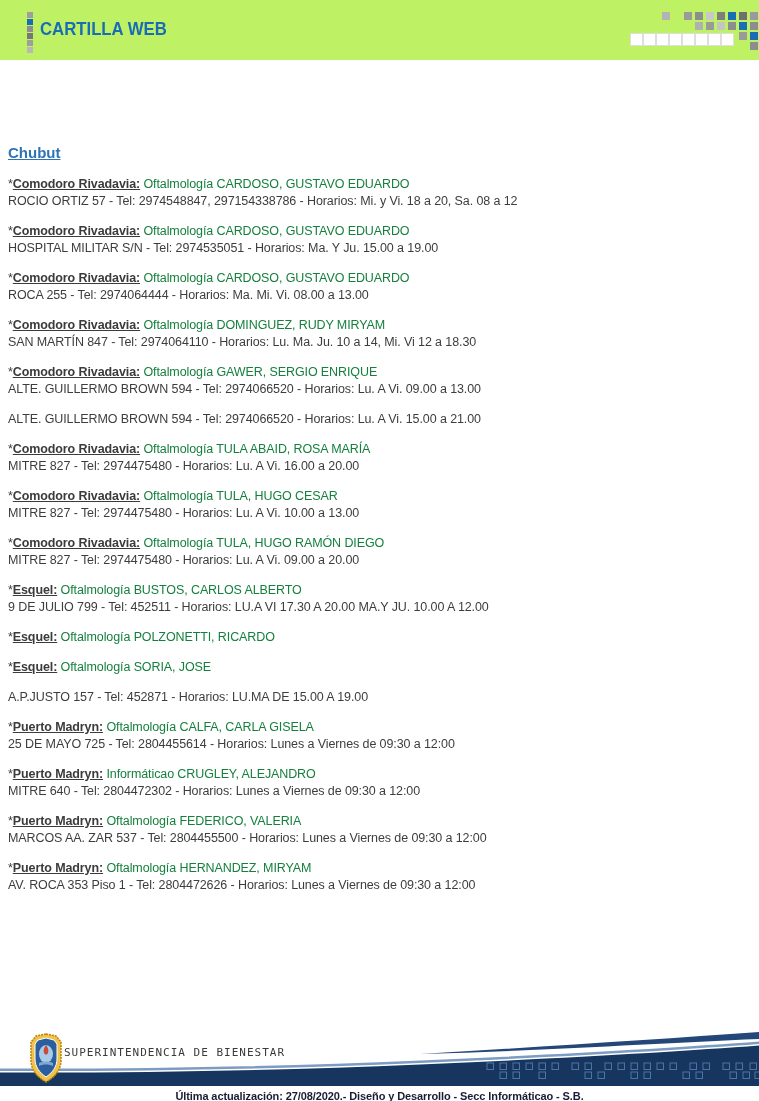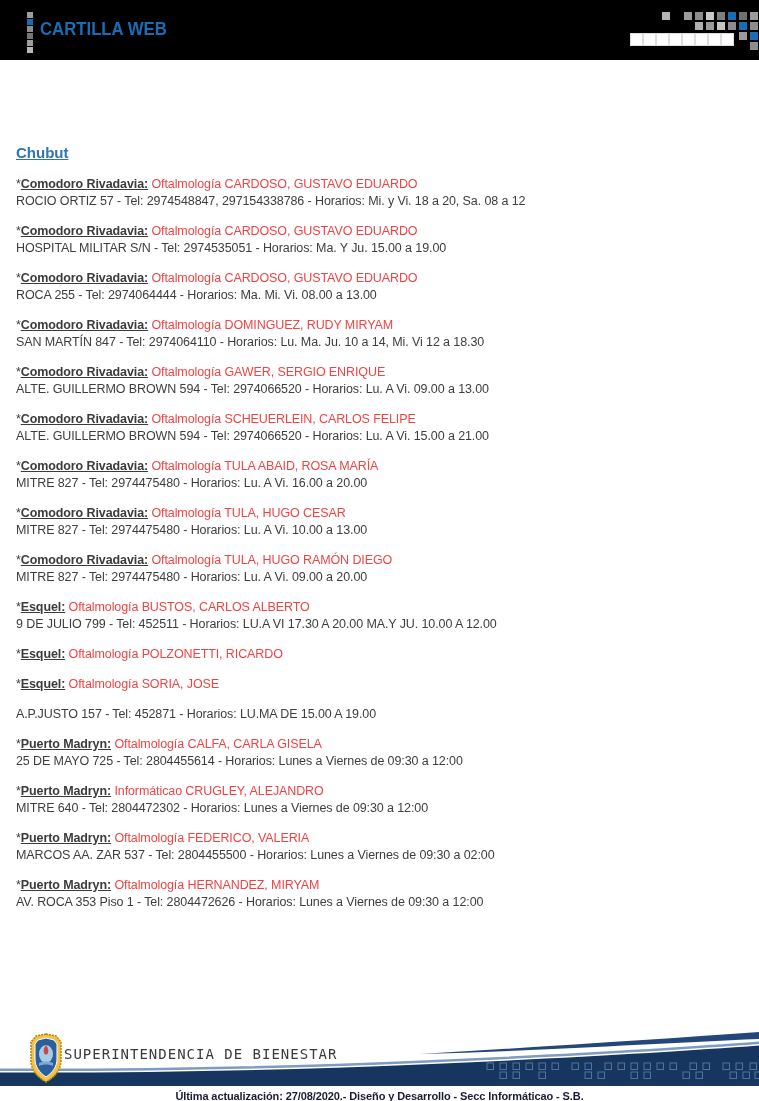--- a/index.html
+++ b/index.html
@@ -3,52 +3,52 @@
 <meta charset="utf-8">
 <style>
   html,body{margin:0;padding:0;}
   body{
     width:759px;height:1101px;position:relative;overflow:hidden;
     background:#ffffff;
     font-family:"Liberation Sans",sans-serif;
     -webkit-font-smoothing:antialiased;
   }
   
-  .header{position:relative;width:759px;height:60px;background:#000000;}
+  .header{position:relative;width:759px;height:60px;background:#bef264;}
   .brand-strip{position:absolute;left:27px;top:12px;width:6px;height:42px;}
   .brand-strip .sq{position:absolute;width:6px;height:6px;}
   .brand-title{
     position:absolute;left:40px;top:19px;
     font-size:18px;font-weight:bold;color:#1a6cb5;
     letter-spacing:0px;transform:scaleX(.93);transform-origin:left center;
     white-space:nowrap;
   }
   .decor{position:absolute;right:0;top:0;width:759px;height:60px;pointer-events:none;}
   .decor .px{position:absolute;width:8px;height:8px;}
   .decor .ox{position:absolute;width:11px;height:11px;border:1px solid #dedede;background:#fff;}
   
-  .main{padding:0 16px;}
+  .main{padding:0 8px;}
   .region-heading{
     display:inline-block;margin:83px 0 0 0;
     font-size:15px;font-weight:bold;color:#2e74b5;
     text-decoration:underline;cursor:pointer;line-height:19px;
   }
   .entries{margin-top:14px;}
   .entry{font-size:12.5px;line-height:17px;color:#3d3d3d;margin:0 0 13px 0;white-space:nowrap;letter-spacing:-0.1px;}
   .entry .star{color:#3b3b3b;}
   .entry .city{font-weight:bold;color:#3b3b3b;text-decoration:underline;cursor:pointer;}
-  .entry .info{color:#ef4444;}
+  .entry .info{color:#15803d;}
   
   .footer{position:absolute;left:0;bottom:0;width:759px;height:71px;background:#fff;}
   .swoosh{position:absolute;left:0;top:0;width:759px;height:56px;display:block;}
   .crest{position:absolute;left:28px;top:3px;z-index:3;}
   .org-label{
     position:absolute;left:64px;top:16px;z-index:3;
     font-family:"DejaVu Sans Mono",monospace;
-    font-size:14px;letter-spacing:1px;color:#3a3a3a;white-space:nowrap;
+    font-size:11px;letter-spacing:1px;color:#3a3a3a;white-space:nowrap;
   }
   .update-bar{position:absolute;left:0;top:56px;width:759px;height:15px;text-align:center;background:#fff;}
   .update-text{
     font-size:11px;font-weight:bold;color:#1b1b35;
     line-height:14px;letter-spacing:-0.1px;
   }
 </style>
 </head>
 <body>
 
@@ -113,21 +113,20 @@
     <div class="l1"><span class="star">*</span><a class="city">Comodoro Rivadavia:</a><span class="info"> Oftalmología DOMINGUEZ, RUDY MIRYAM</span></div>
     <div class="l2">SAN MARTÍN 847 - Tel: 2974064110 - Horarios: Lu. Ma. Ju. 10 a 14, Mi. Vi 12 a 18.30</div>
   </div>
 
   <div class="entry">
     <div class="l1"><span class="star">*</span><a class="city">Comodoro Rivadavia:</a><span class="info"> Oftalmología GAWER, SERGIO ENRIQUE</span></div>
     <div class="l2">ALTE. GUILLERMO BROWN 594 - Tel: 2974066520 - Horarios: Lu. A Vi. 09.00 a 13.00</div>
   </div>
 
   <div class="entry">
-    <div class="l1"><span class="star">*</span><a class="city">Comodoro Rivadavia:</a><span class="info"> Oftalmología SCHEUERLEIN, CARLOS FELIPE</span></div>
     <div class="l2">ALTE. GUILLERMO BROWN 594 - Tel: 2974066520 - Horarios: Lu. A Vi. 15.00 a 21.00</div>
   </div>
 
   <div class="entry">
     <div class="l1"><span class="star">*</span><a class="city">Comodoro Rivadavia:</a><span class="info"> Oftalmología TULA ABAID, ROSA MARÍA</span></div>
     <div class="l2">MITRE 827 - Tel: 2974475480 - Horarios: Lu. A Vi. 16.00 a 20.00</div>
   </div>
 
   <div class="entry">
     <div class="l1"><span class="star">*</span><a class="city">Comodoro Rivadavia:</a><span class="info"> Oftalmología TULA, HUGO CESAR</span></div>
@@ -162,21 +161,21 @@
   </div>
 
   <div class="entry">
     <div class="l1"><span class="star">*</span><a class="city">Puerto Madryn:</a><span class="info"> Informáticao CRUGLEY, ALEJANDRO</span></div>
     <div class="l2">MITRE 640 - Tel: 2804472302 - Horarios: Lunes a Viernes de 09:30 a 12:00</div>
   </div>
 
 
   <div class="entry">
     <div class="l1"><span class="star">*</span><a class="city">Puerto Madryn:</a><span class="info"> Oftalmología FEDERICO, VALERIA</span></div>
-    <div class="l2">MARCOS AA. ZAR 537 - Tel: 2804455500 - Horarios: Lunes a Viernes de 09:30 a 02:00</div>
+    <div class="l2">MARCOS AA. ZAR 537 - Tel: 2804455500 - Horarios: Lunes a Viernes de 09:30 a 12:00</div>
   </div>
 
   <div class="entry">
     <div class="l1"><span class="star">*</span><a class="city">Puerto Madryn:</a><span class="info"> Oftalmología HERNANDEZ, MIRYAM</span></div>
     <div class="l2">AV. ROCA 353 Piso 1 - Tel: 2804472626 - Horarios: Lunes a Viernes de 09:30 a 12:00</div>
   </div>
 </div>
 </div>
 
 <div class="footer">

